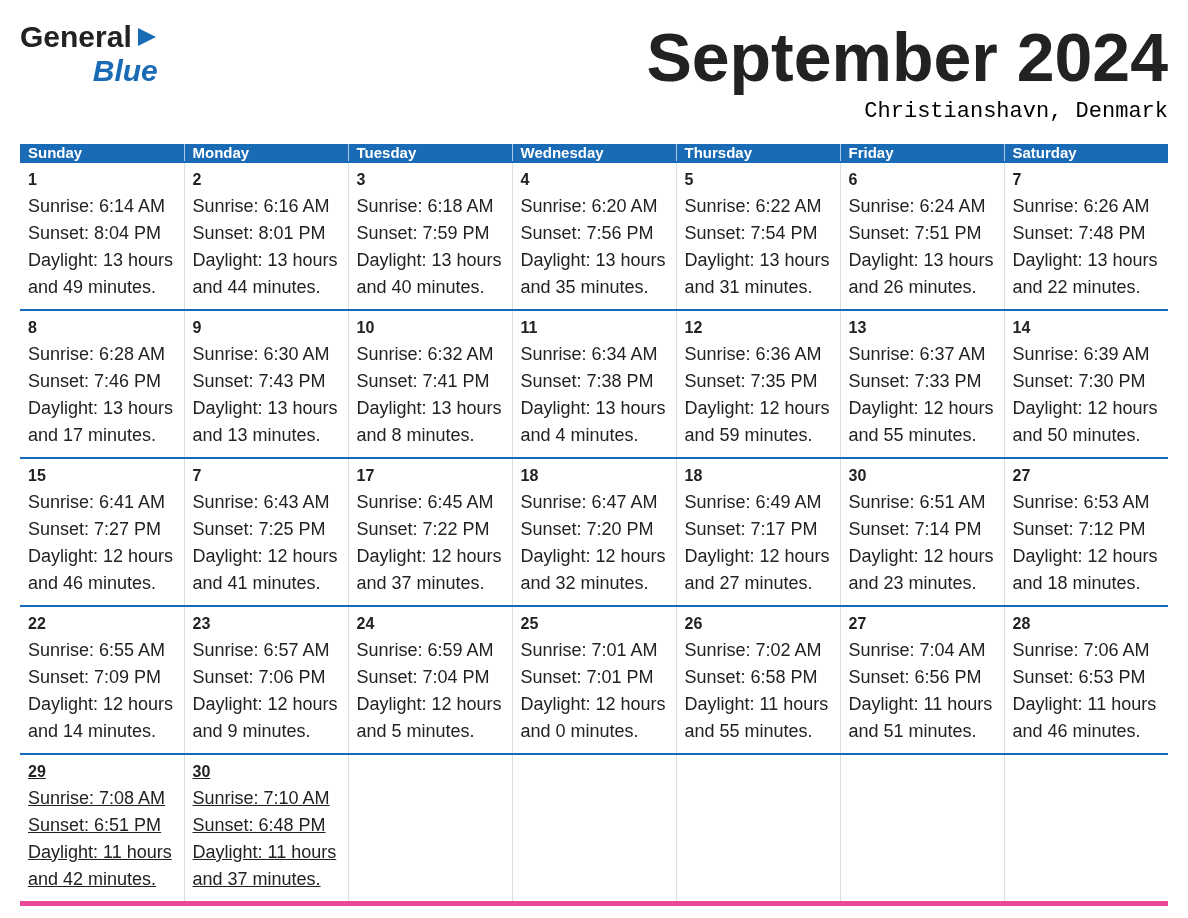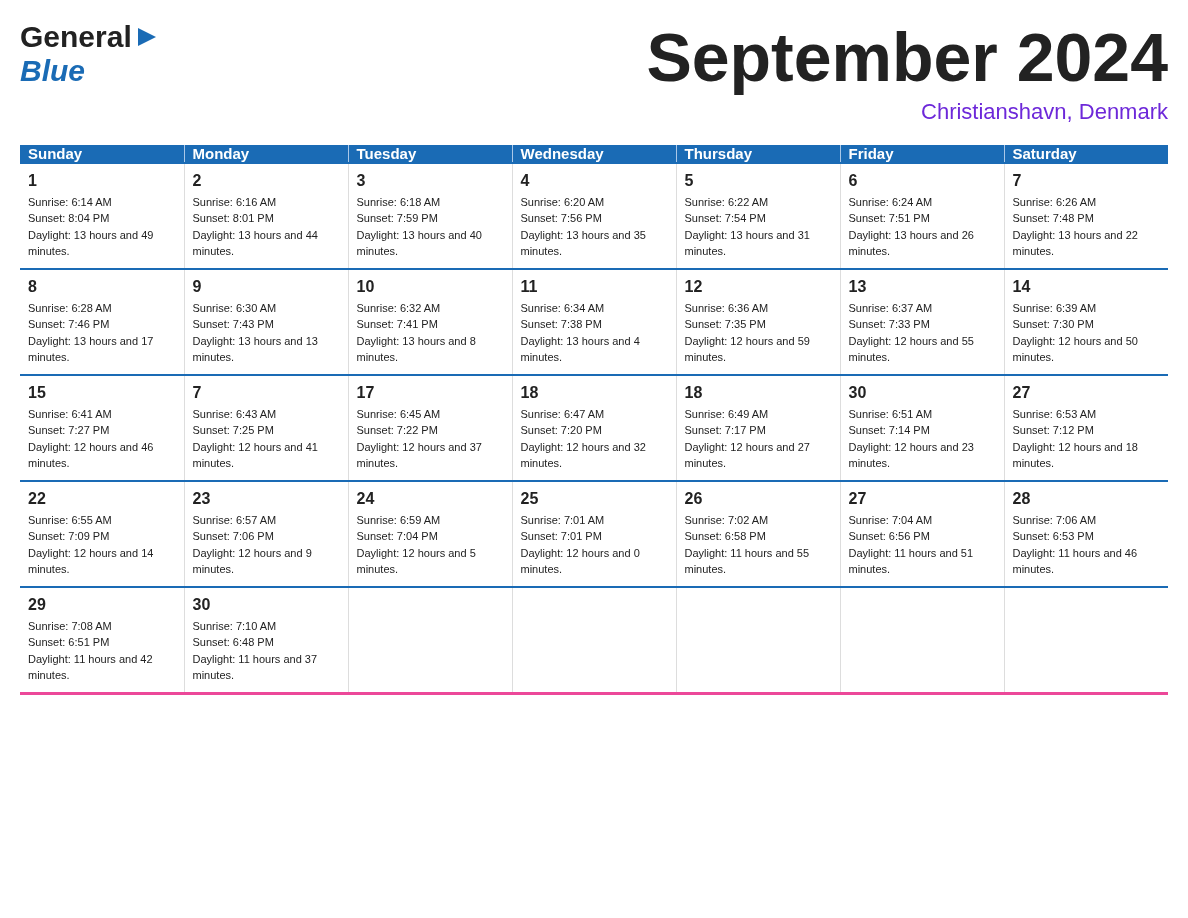--- a/index.html
+++ b/index.html
@@ -13,35 +13,36 @@
     }
     .header {
       display: flex;
       justify-content: space-between;
       align-items: flex-start;
       margin-bottom: 20px;
     }
     .logo {
       display: flex;
       flex-direction: column;
-      align-items: flex-start;
+      align-items: flex-end;
     }
     .title-block {
       text-align: right;
     }
     .month-title {
       font-size: 68px;
       font-weight: bold;
       color: #222;
       line-height: 1.1;
     }
     .location-title {
       font-size: 22px;
-      color: #6d28d9;
+      color: #000000;
       margin-top: 4px;
+      font-family: Liberation Mono, monospace;
     }
     .calendar {
       width: 100%;
       border-collapse: collapse;
       font-size: 13px;
     }
     .calendar thead tr {
       background: #1a6bb5;
       color: #fff;
     }
@@ -62,30 +63,31 @@
       vertical-align: top;
       padding: 8px 8px;
       border-right: 1px solid #ddd;
       min-height: 90px;
       width: 14.28%;
     }
     .calendar tbody td:last-child {
       border-right: none;
     }
     .calendar tbody tr:last-child td {
-      border-bottom: 3px solid #ec4899;
+      border-bottom: 5px solid #ec4899;
+      text-decoration: underline;
     }
     .day-number {
       font-size: 16px;
       font-weight: bold;
       margin-bottom: 4px;
       color: #222;
     }
     .day-info {
-      font-size: 11px;
+      font-size: 18px;
       color: #222;
       line-height: 1.5;
     }
     .empty-cell {
       background: #fff;
     }
     
     .logo-wrapper {
       display: flex;
       align-items: flex-end;

